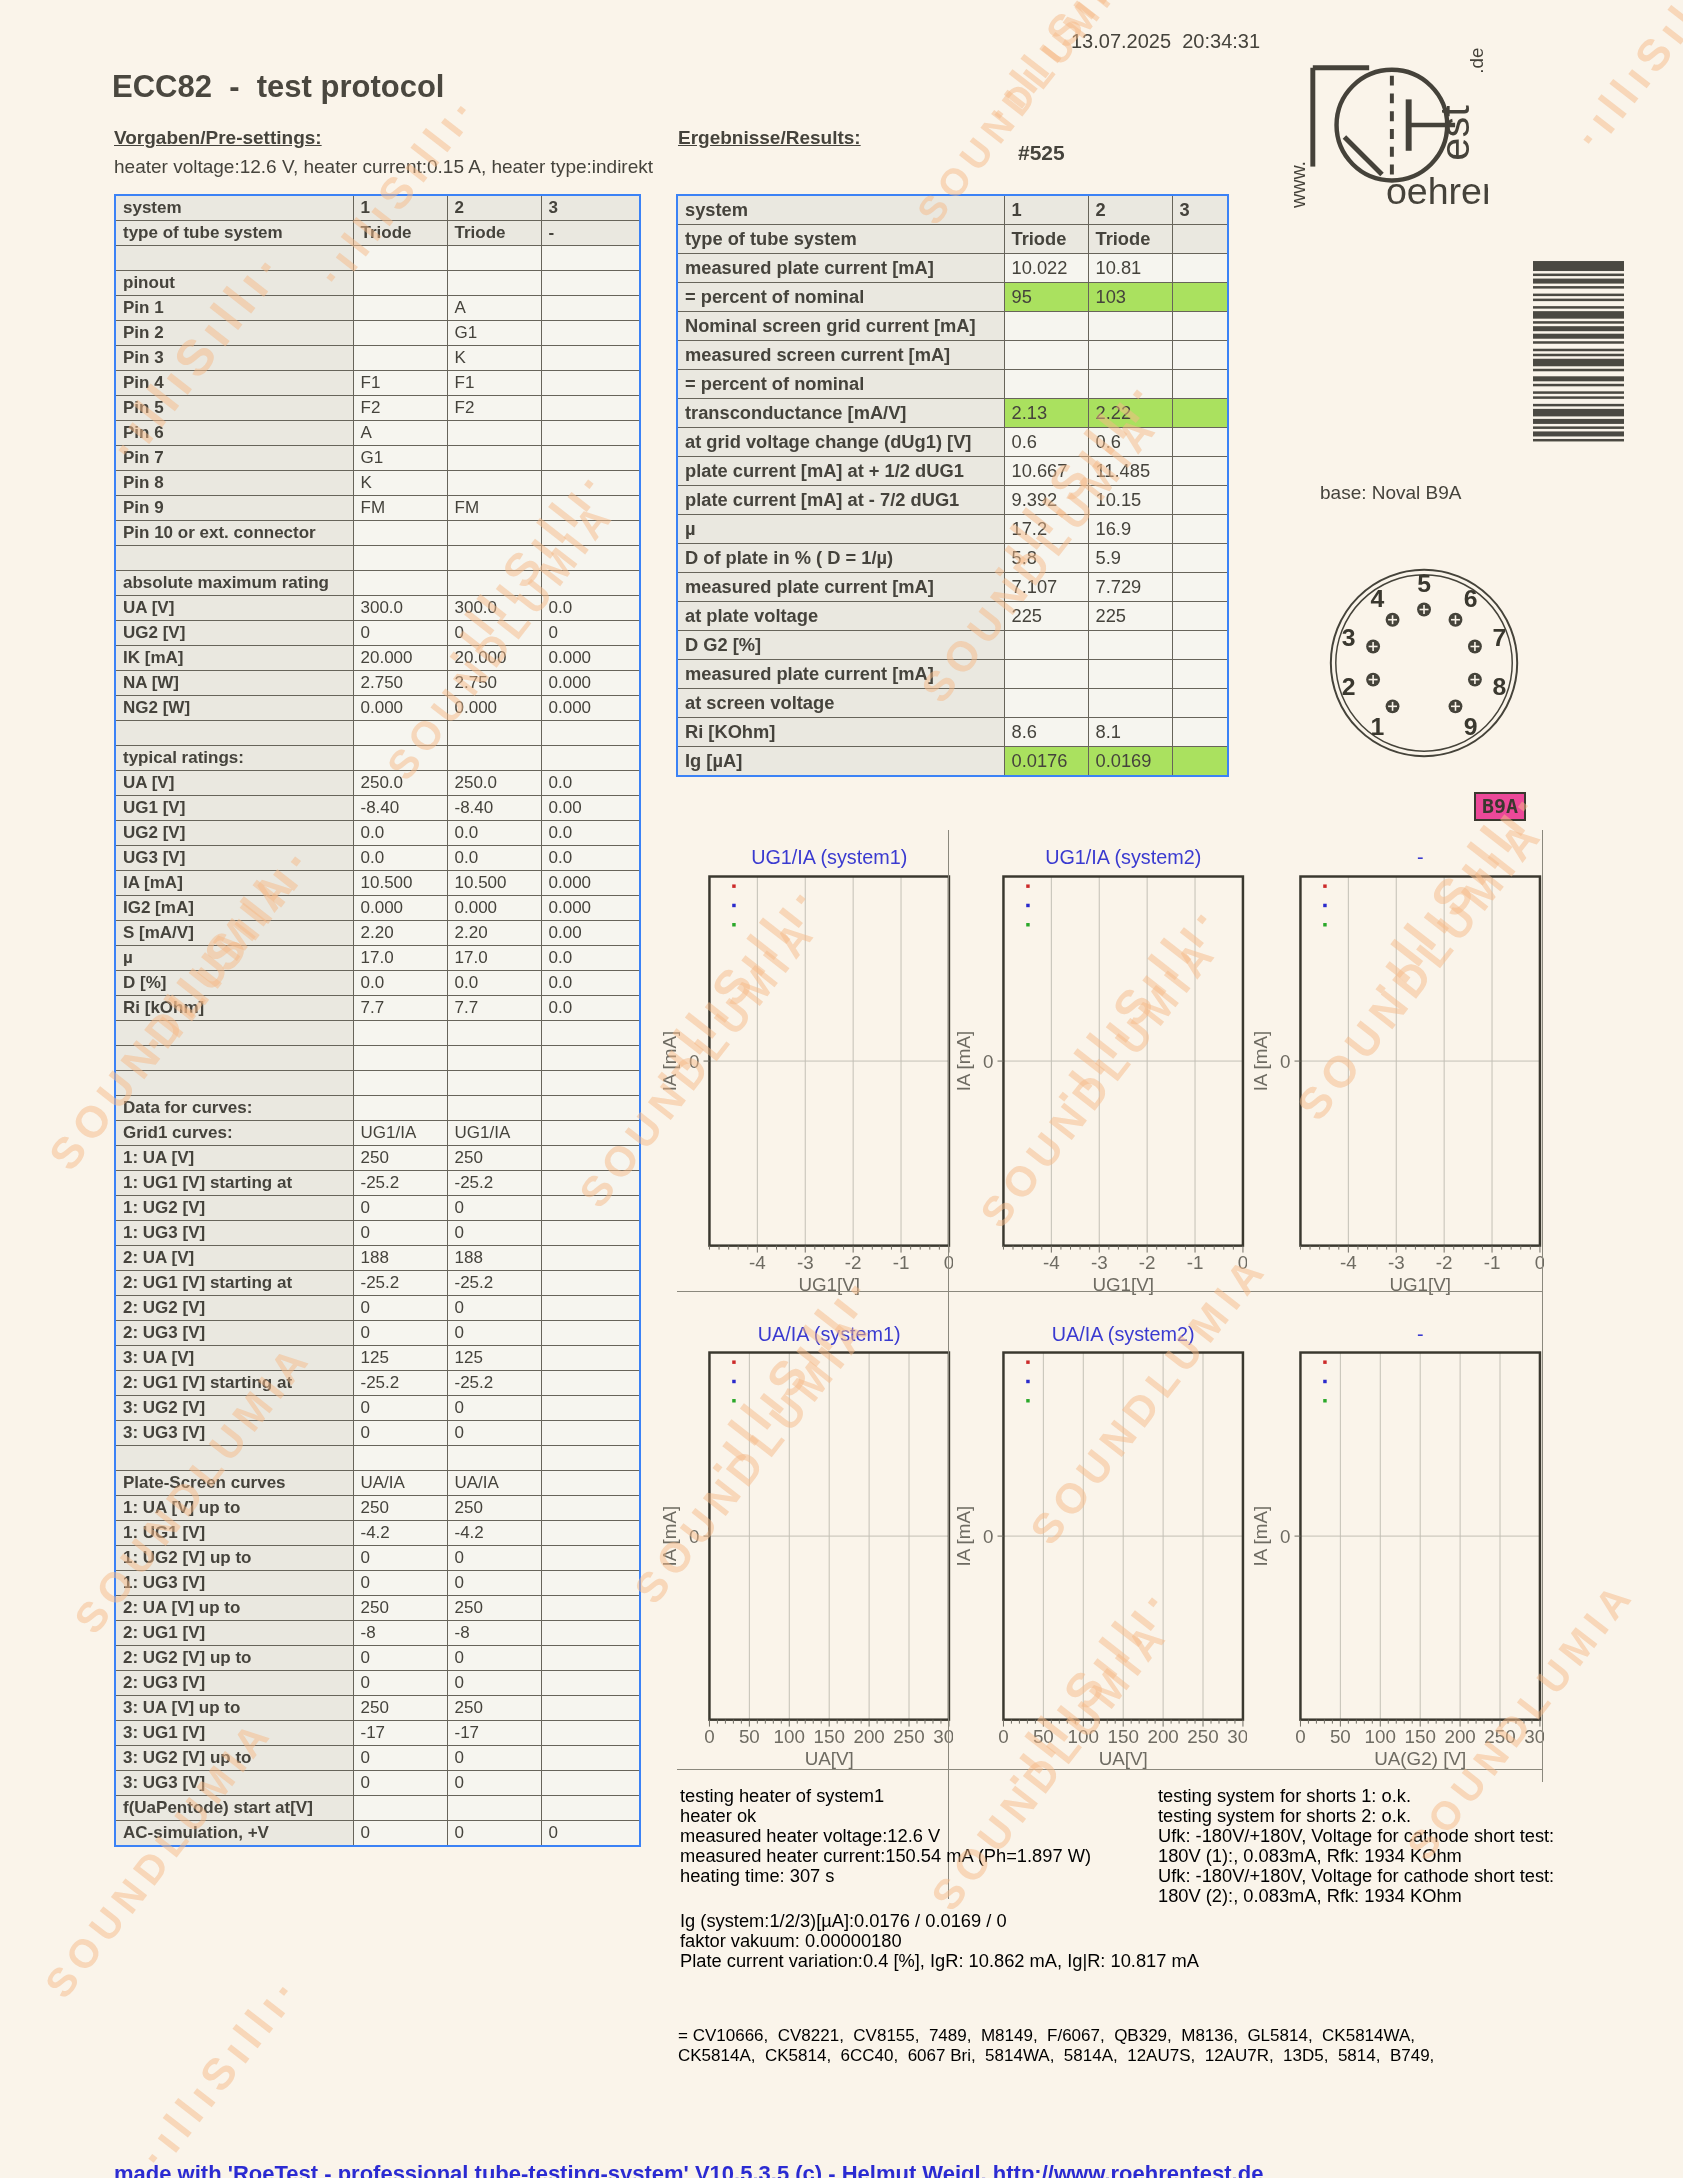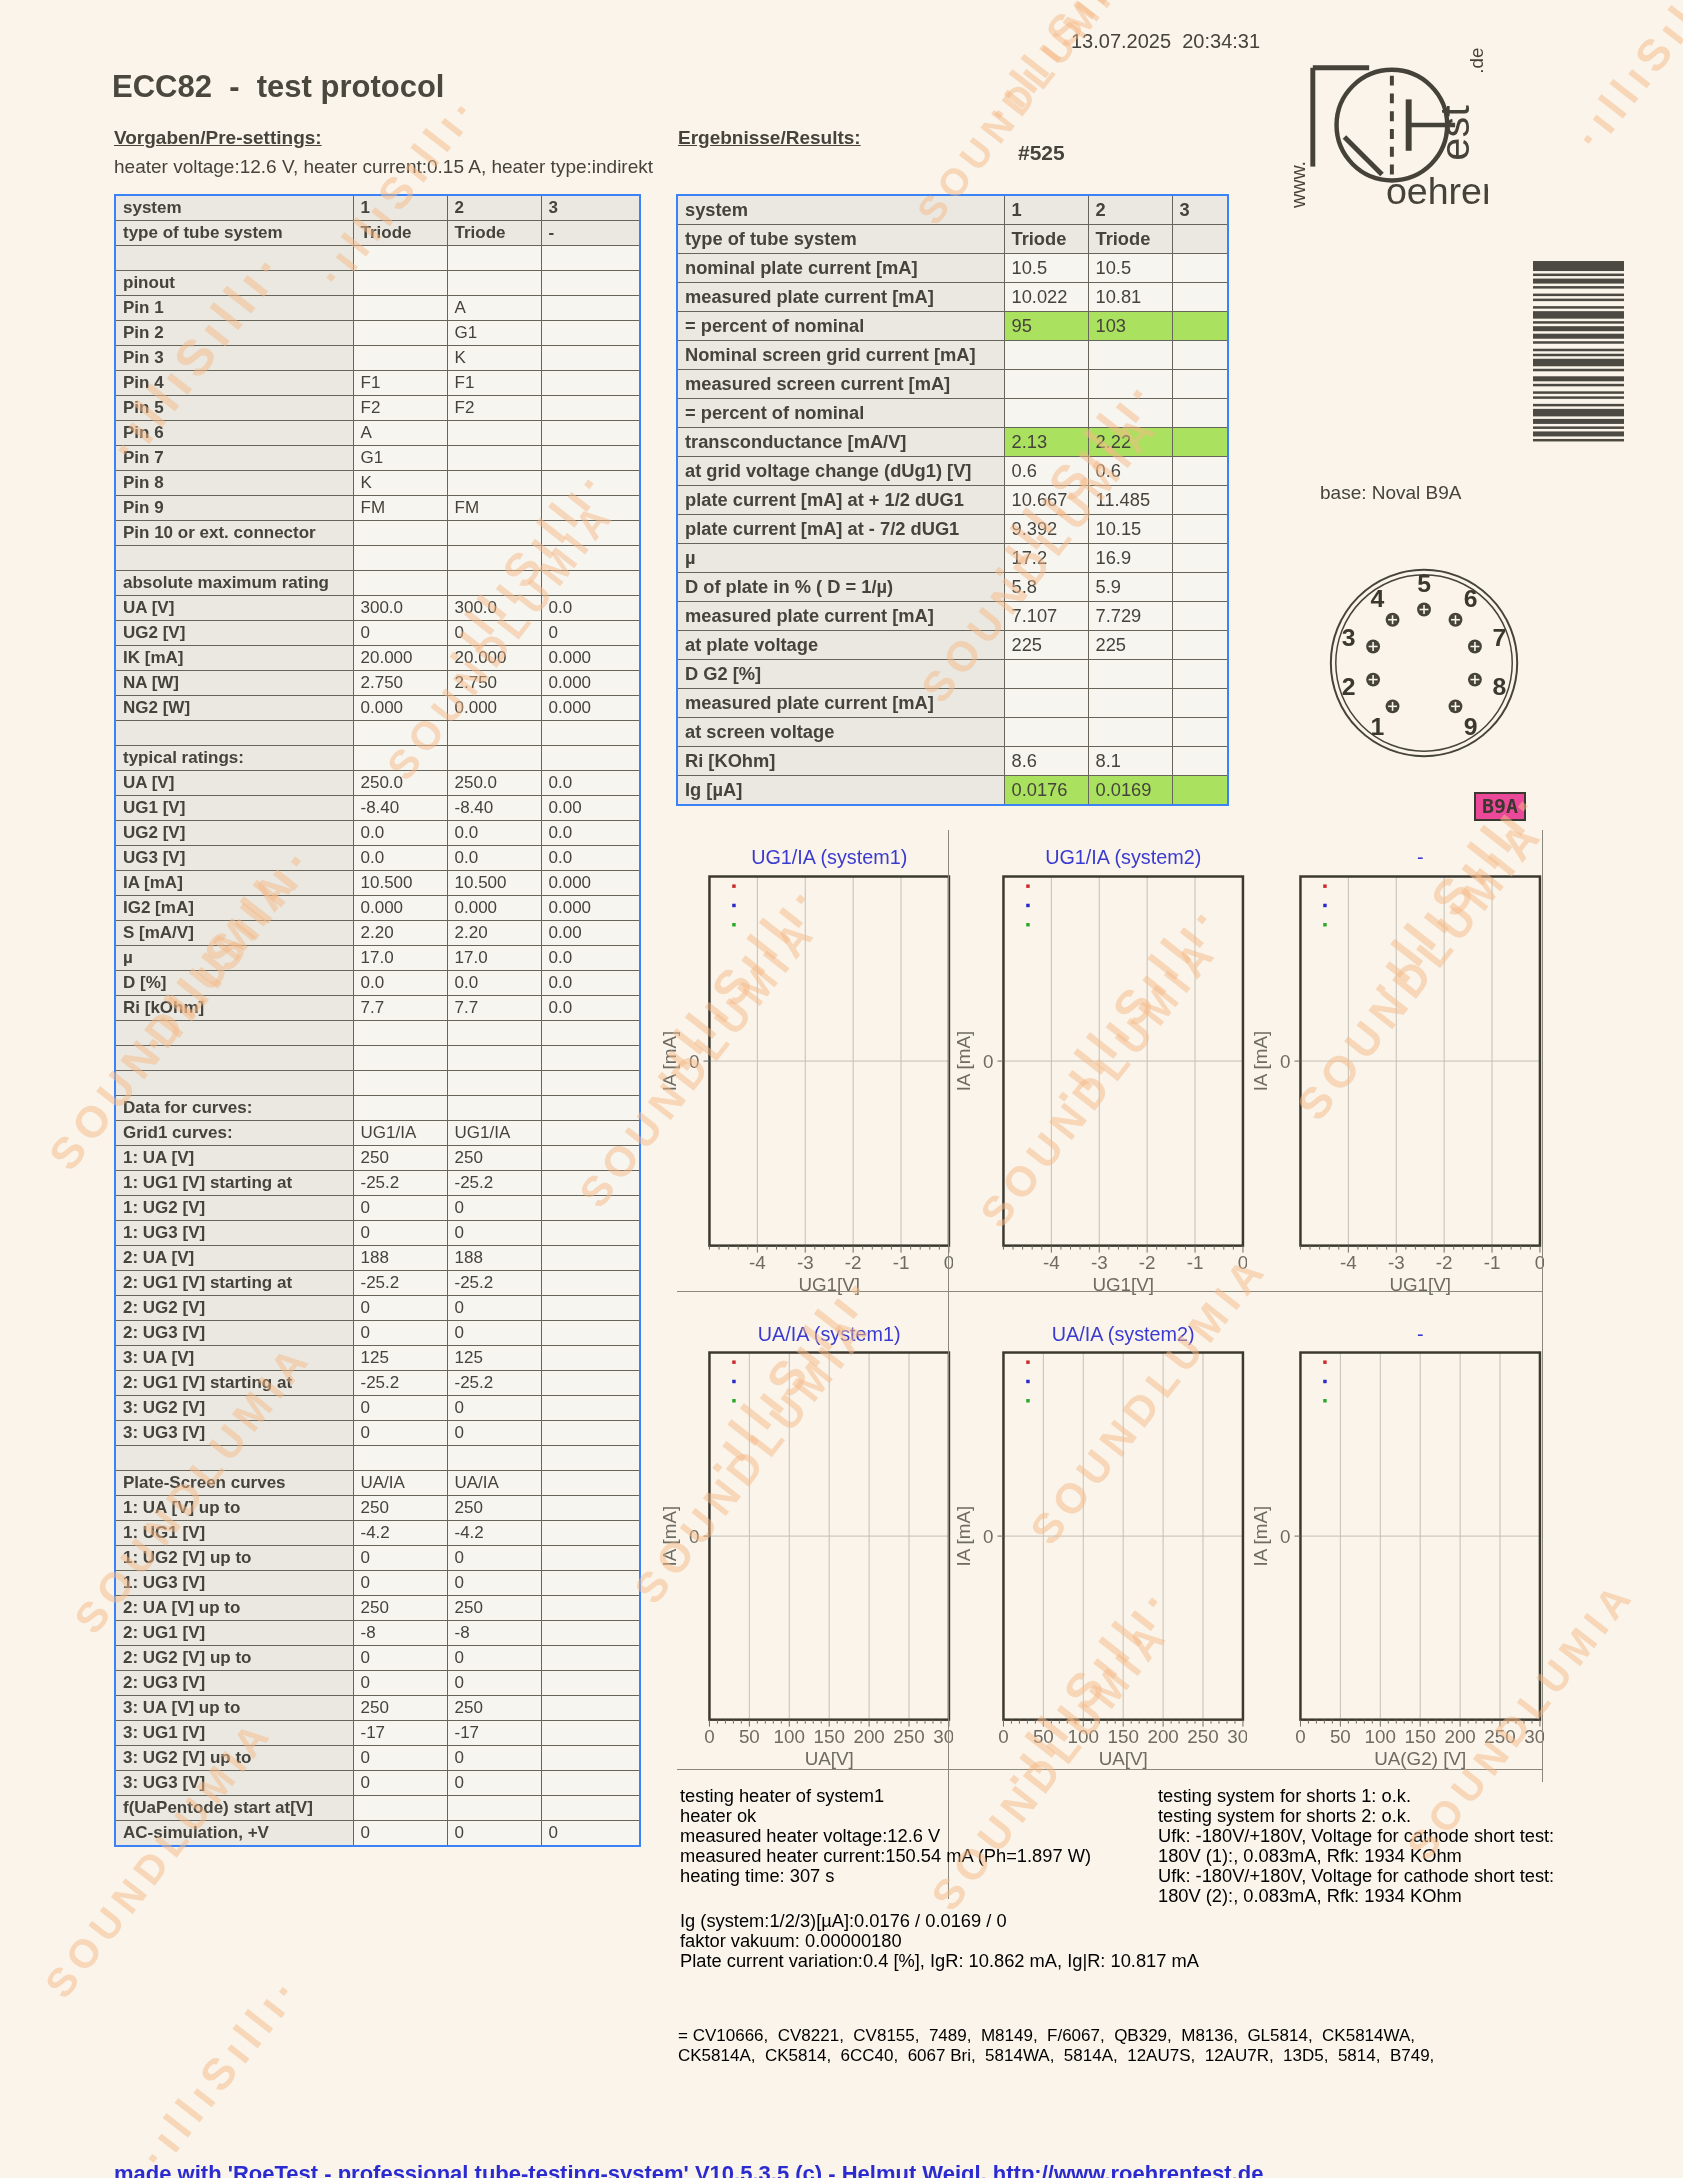--- a/index.html
+++ b/index.html
@@ -483,26 +483,20 @@
           <td class="lbl hdrcell">system</td>
           <td class="val hdrcell">1</td>
           <td class="val hdrcell">2</td>
           <td class="val hdrcell">3</td>
         </tr>
         <tr>
           <td class="lbl hdrcell">type of tube system</td>
           <td class="val hdrcell">Triode</td>
           <td class="val hdrcell">Triode</td>
           <td class="val hdrcell"></td>
-        </tr>
-        <tr>
-          <td class="lbl">nominal plate current [mA]</td>
-          <td class="val">10.5</td>
-          <td class="val">10.5</td>
-          <td class="val"></td>
         </tr>
         <tr>
           <td class="lbl">measured plate current [mA]</td>
           <td class="val">10.022</td>
           <td class="val">10.81</td>
           <td class="val"></td>
         </tr>
         <tr>
           <td class="lbl">= percent of nominal</td>
           <td class="val hl">95</td>

